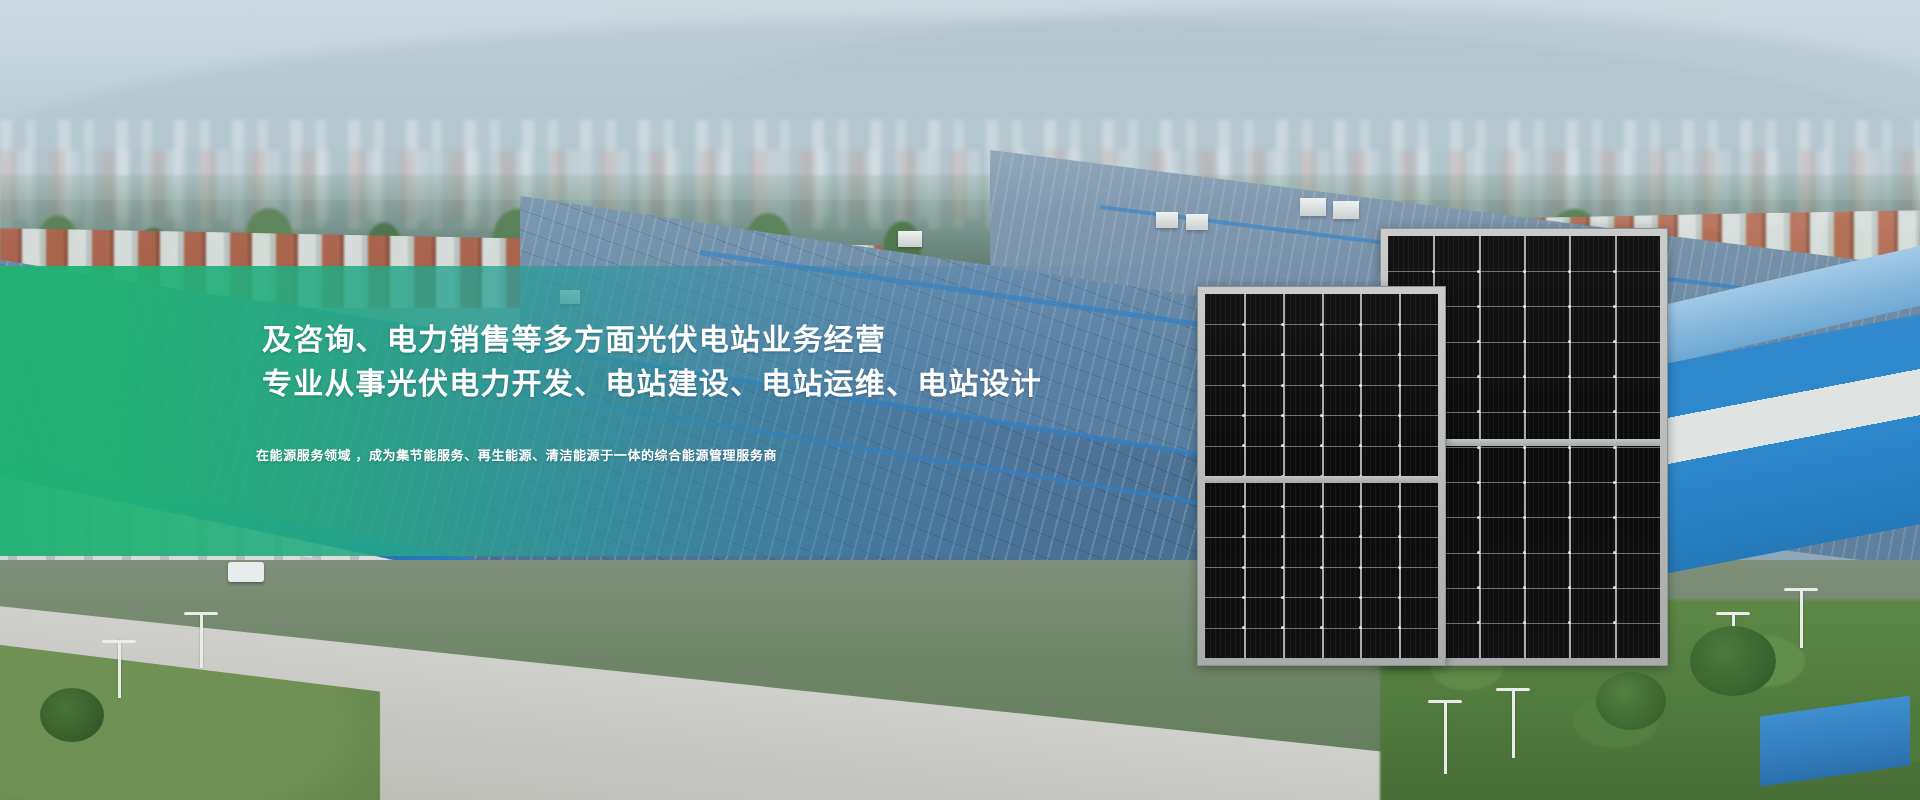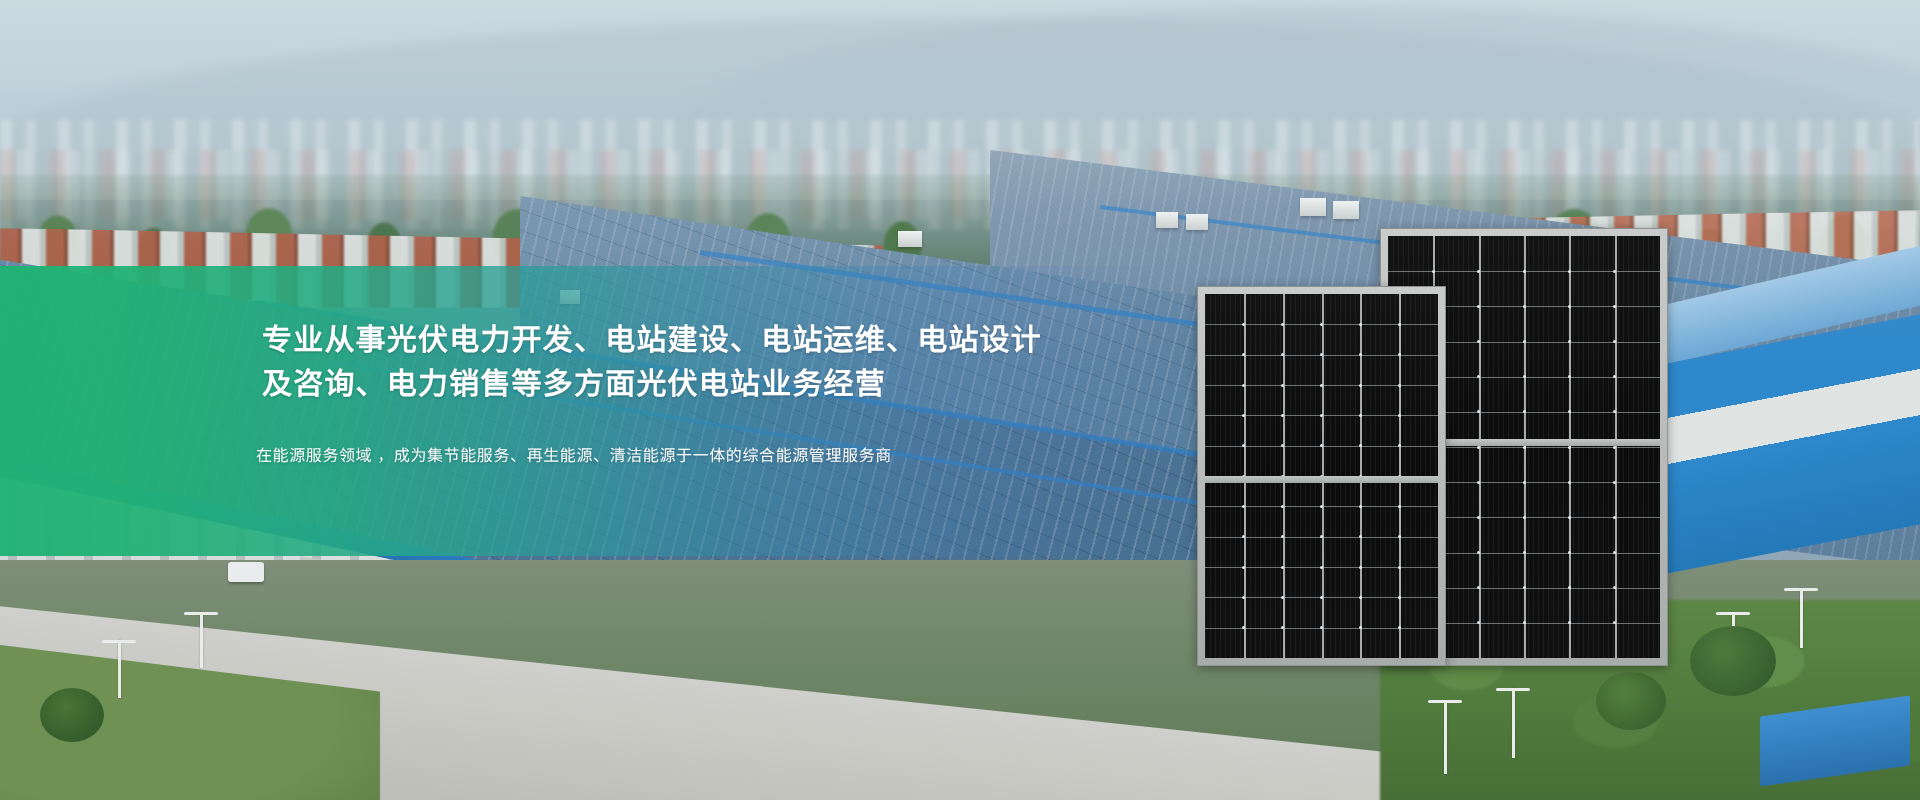--- a/index.html
+++ b/index.html
@@ -187,21 +187,21 @@
       rgba(60,128,180,.30) 76%,
       rgba(70,120,186,.12) 88%,
       rgba(80,115,190,0) 100%);}
 
   .copy{position:absolute;left:262px;top:266px;width:900px;height:290px;}
   .headline{position:absolute;left:0;top:52px;width:880px;
     color:#fff;font-size:30px;font-weight:700;line-height:44px;letter-spacing:1.2px;
     text-shadow:0 1px 3px rgba(0,0,0,.22);}
   .headline div{white-space:nowrap;}
   .subline{position:absolute;left:-6px;top:178px;width:900px;
-    color:#fff;font-size:16px;font-weight:400;line-height:24px;letter-spacing:.6px;
+    color:#fff;font-size:13px;font-weight:700;line-height:24px;letter-spacing:.6px;
     white-space:nowrap;text-shadow:0 1px 3px rgba(0,0,0,.22);}
 
   
   .panel{position:absolute;box-sizing:border-box;
     background:linear-gradient(180deg,#c9ccca,#a7abaa);
     border:1px solid #8e9392;
     box-shadow:0 2px 10px rgba(0,0,0,.35);}
   .panel .inner{position:absolute;inset:7px;background:#0b0b0c;overflow:hidden;}
 
   
@@ -279,22 +279,22 @@
     <div class="ftree" style="left:1596px;top:672px;width:70px;height:58px;background:radial-gradient(circle at 40% 35%,#54803f,#33592a);"></div>
     <div class="ftree" style="left:40px;top:688px;width:64px;height:54px;background:radial-gradient(circle at 40% 35%,#4a7438,#2c5225);"></div>
 
     <div class="haze"></div>
   </div>
 
   <div class="overlay"></div>
 
   <div class="copy">
     <div class="headline">
+      <div>及咨询、电力销售等多方面光伏电站业务经营</div>
       <div>专业从事光伏电力开发、电站建设、电站运维、电站设计</div>
-      <div>及咨询、电力销售等多方面光伏电站业务经营</div>
     </div>
     <div class="subline">在能源服务领域 ，成为集节能服务、再生能源、清洁能源于一体的综合能源管理服务商</div>
   </div>
 
   <div class="panel panel-back">
     <div class="inner">
       <div class="cells"></div>
       <div class="gridv">
           <i style="left: 16.6667%;"></i>
           <i style="left: 33.3333%;"></i>

